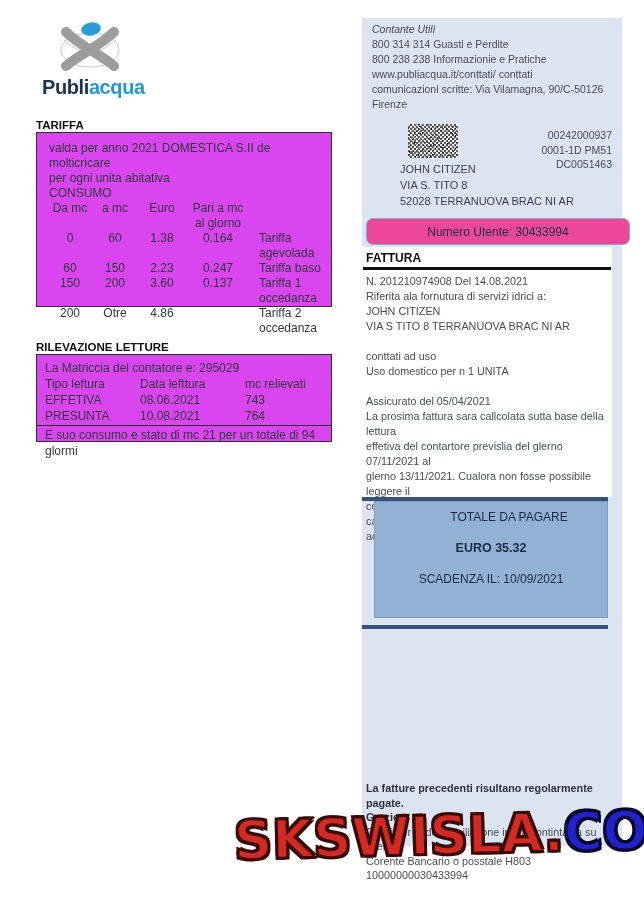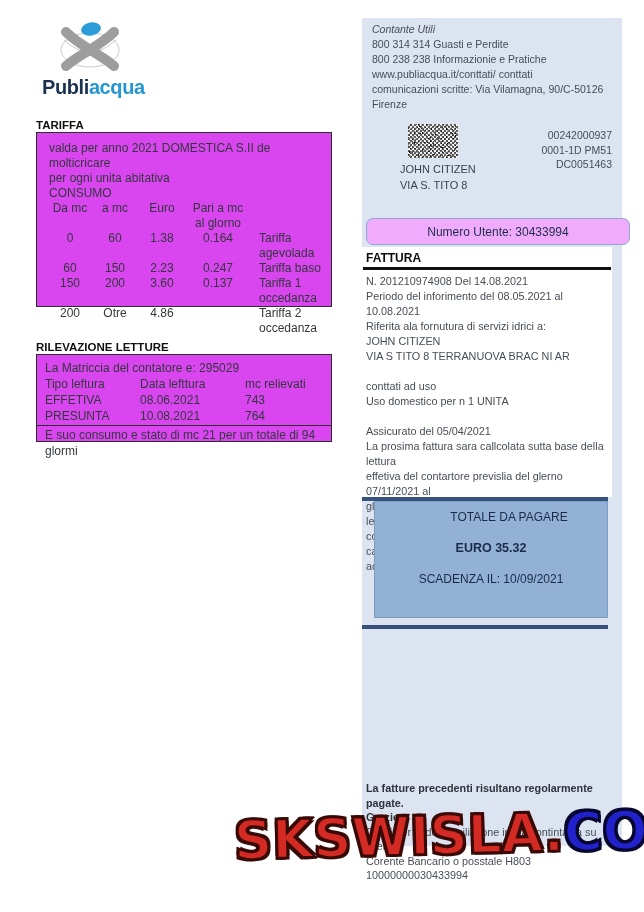--- a/index.html
+++ b/index.html
@@ -29,21 +29,21 @@
   
   .panel { position:absolute; left:362px; top:18px; width:260px; height:828px; background:#dbe4f0; }
   .contact { position:absolute; left:372px; top:22px; font-size:10.5px; line-height:15px; color:#474d57; }
   .contact .it { font-style:italic; }
   .barcode { position:absolute; left:408px; top:124px; width:50px; height:34px;
              background:repeating-conic-gradient(#111 0% 25%, #f5f5f5 0% 50%) 0 0/4px 4px; }
   .barcode svg { position:absolute; inset:0; }
   .refs { position:absolute; left:470px; top:128px; width:142px; text-align:right; font-size:10.5px; line-height:14.5px; color:#474d57; }
   .addr { position:absolute; left:400px; top:161px; font-size:11px; line-height:16px; color:#3c424c; }
   .numero-box { position:absolute; left:366px; top:218px; width:264px; height:27px; border-radius:7px;
-                background:#f0abfc; border:1.5px solid #8ca9cf; display:flex; align-items:center; justify-content:center;
+                background:#ec4899; border:1.5px solid #8ca9cf; display:flex; align-items:center; justify-content:center;
                 font-size:12px; color:#1d2d49; }
   .fatt-white { position:absolute; left:362px; top:247px; width:250px; height:250px; background:#ffffff; }
   .fatt-title { position:absolute; left:366px; top:251px; font-size:12px; font-weight:bold; color:#0d0d0d; }
   .fatt-rule { position:absolute; left:363px; top:267px; width:248px; height:3px; background:#111111; }
   .fatt-body { position:absolute; left:366px; top:274px; width:246px; font-size:10.8px; line-height:15px; color:#474d57; }
   .gap { height:15px; }
   .bar { position:absolute; left:362px; width:246px; height:4px; background:#36517a; }
   .bar1 { top:497px; } .bar2 { top:625px; }
   .totale-box { position:absolute; left:374px; top:501px; width:234px; height:117px;
                 background:#92b1d5; border:1px solid #7d9cc0; text-align:center; color:#1b2b47; }
@@ -169,31 +169,31 @@
     </svg>
   </div>
   <div class="refs">
     <div>00242000937</div>
     <div>0001-1D PM51</div>
     <div>DC0051463</div>
   </div>
   <div class="addr">
     <div>JOHN CITIZEN</div>
     <div>VIA S. TITO 8</div>
+    <div>52028 TERRANUOVA BRAC NI AR</div>
   </div>
   <div class="numero-box">
     <span>Numero Utente: 30433994</span>
   </div>
 
   <div class="fatt-white"></div>
   <div class="fatt-title">FATTURA</div>
   <div class="fatt-rule"></div>
   <div class="fatt-body">
     <div>N. 201210974908 Del 14.08.2021</div>
-    <div>Periodo del inforimento del 08.05.2021 al 10.08.2021</div>
     <div>Riferita ala fornutura di servizi idrici a:</div>
     <div>JOHN CITIZEN</div>
     <div>VIA S TITO 8 TERRANUOVA BRAC NI AR</div>
     <div class="gap"></div>
     <div>conttati ad uso</div>
     <div>Uso domestico per n 1 UNITA</div>
     <div class="gap"></div>
     <div>Assicurato del 05/04/2021</div>
     <div>La prosima fattura sara callcolata sutta base della lettura</div>
     <div>effetiva del contartore previslia del glerno 07/11/2021 al</div>

